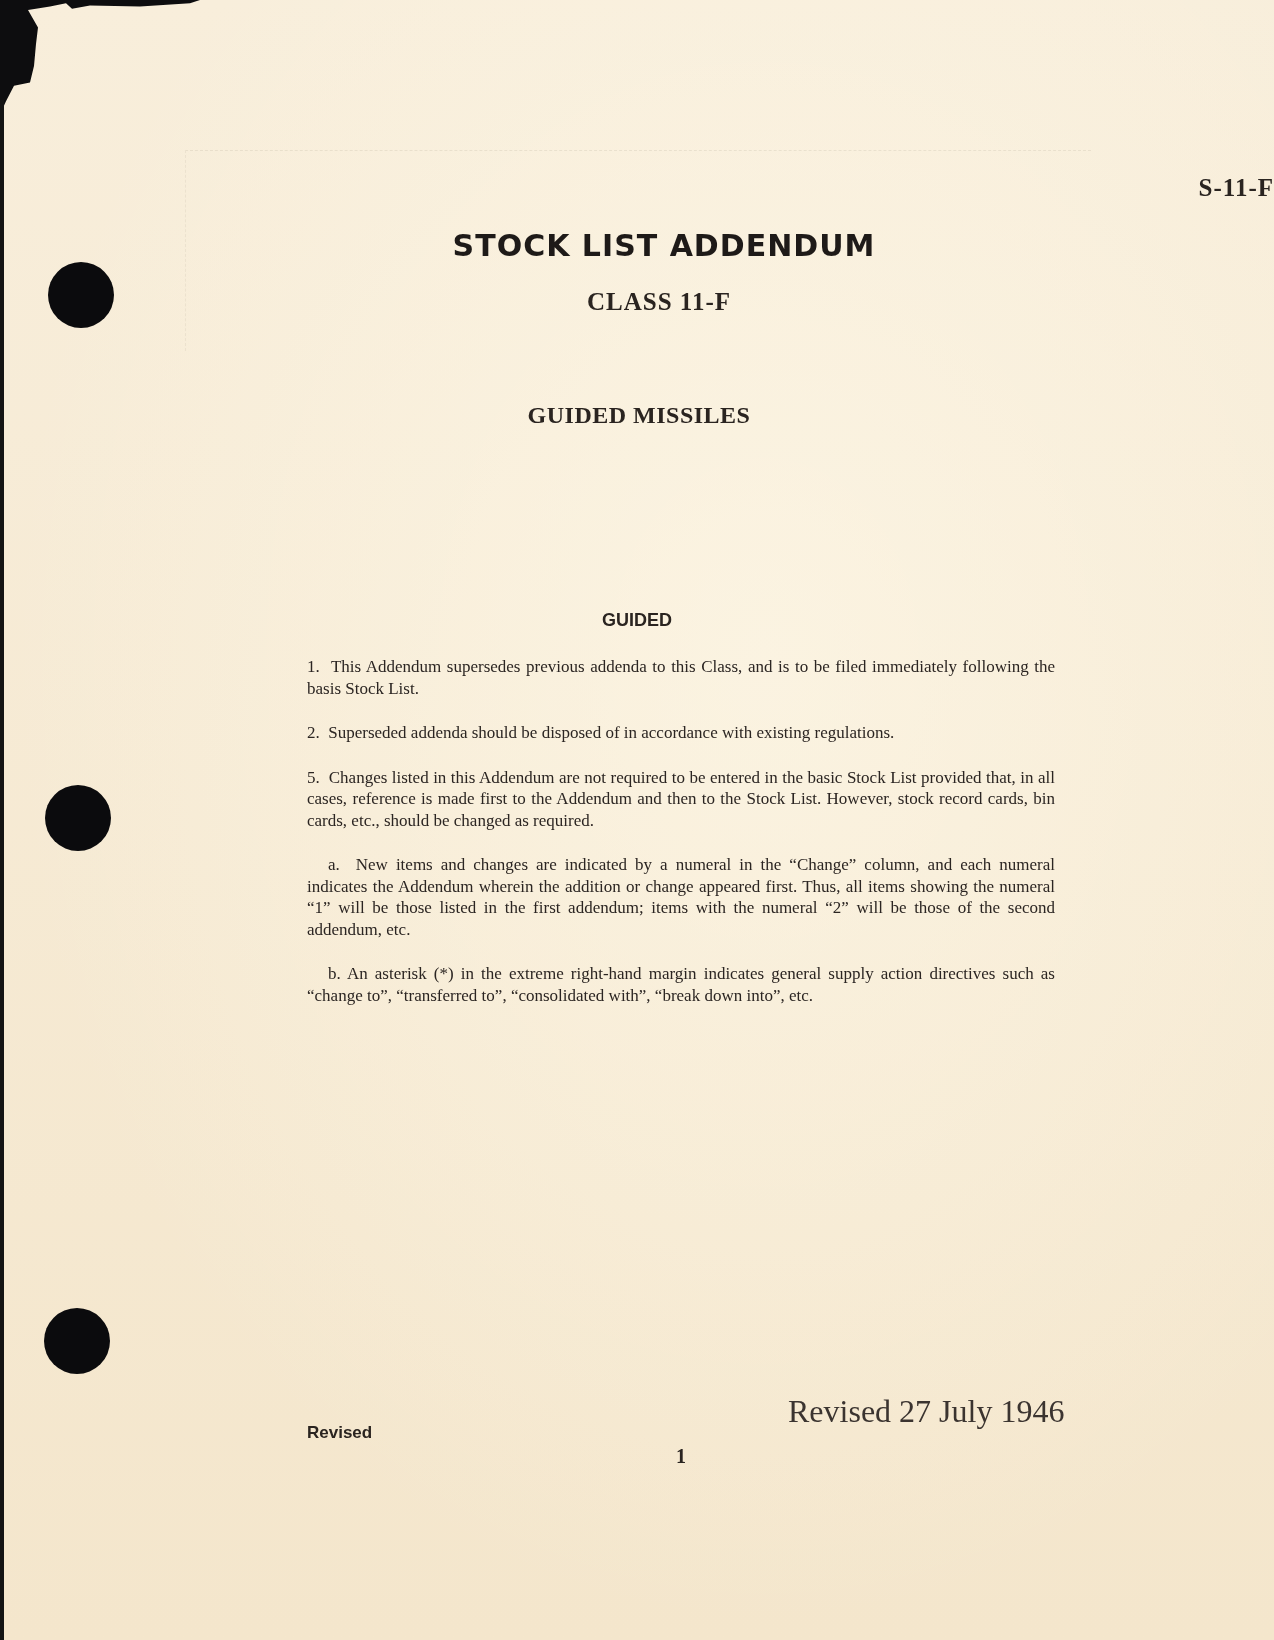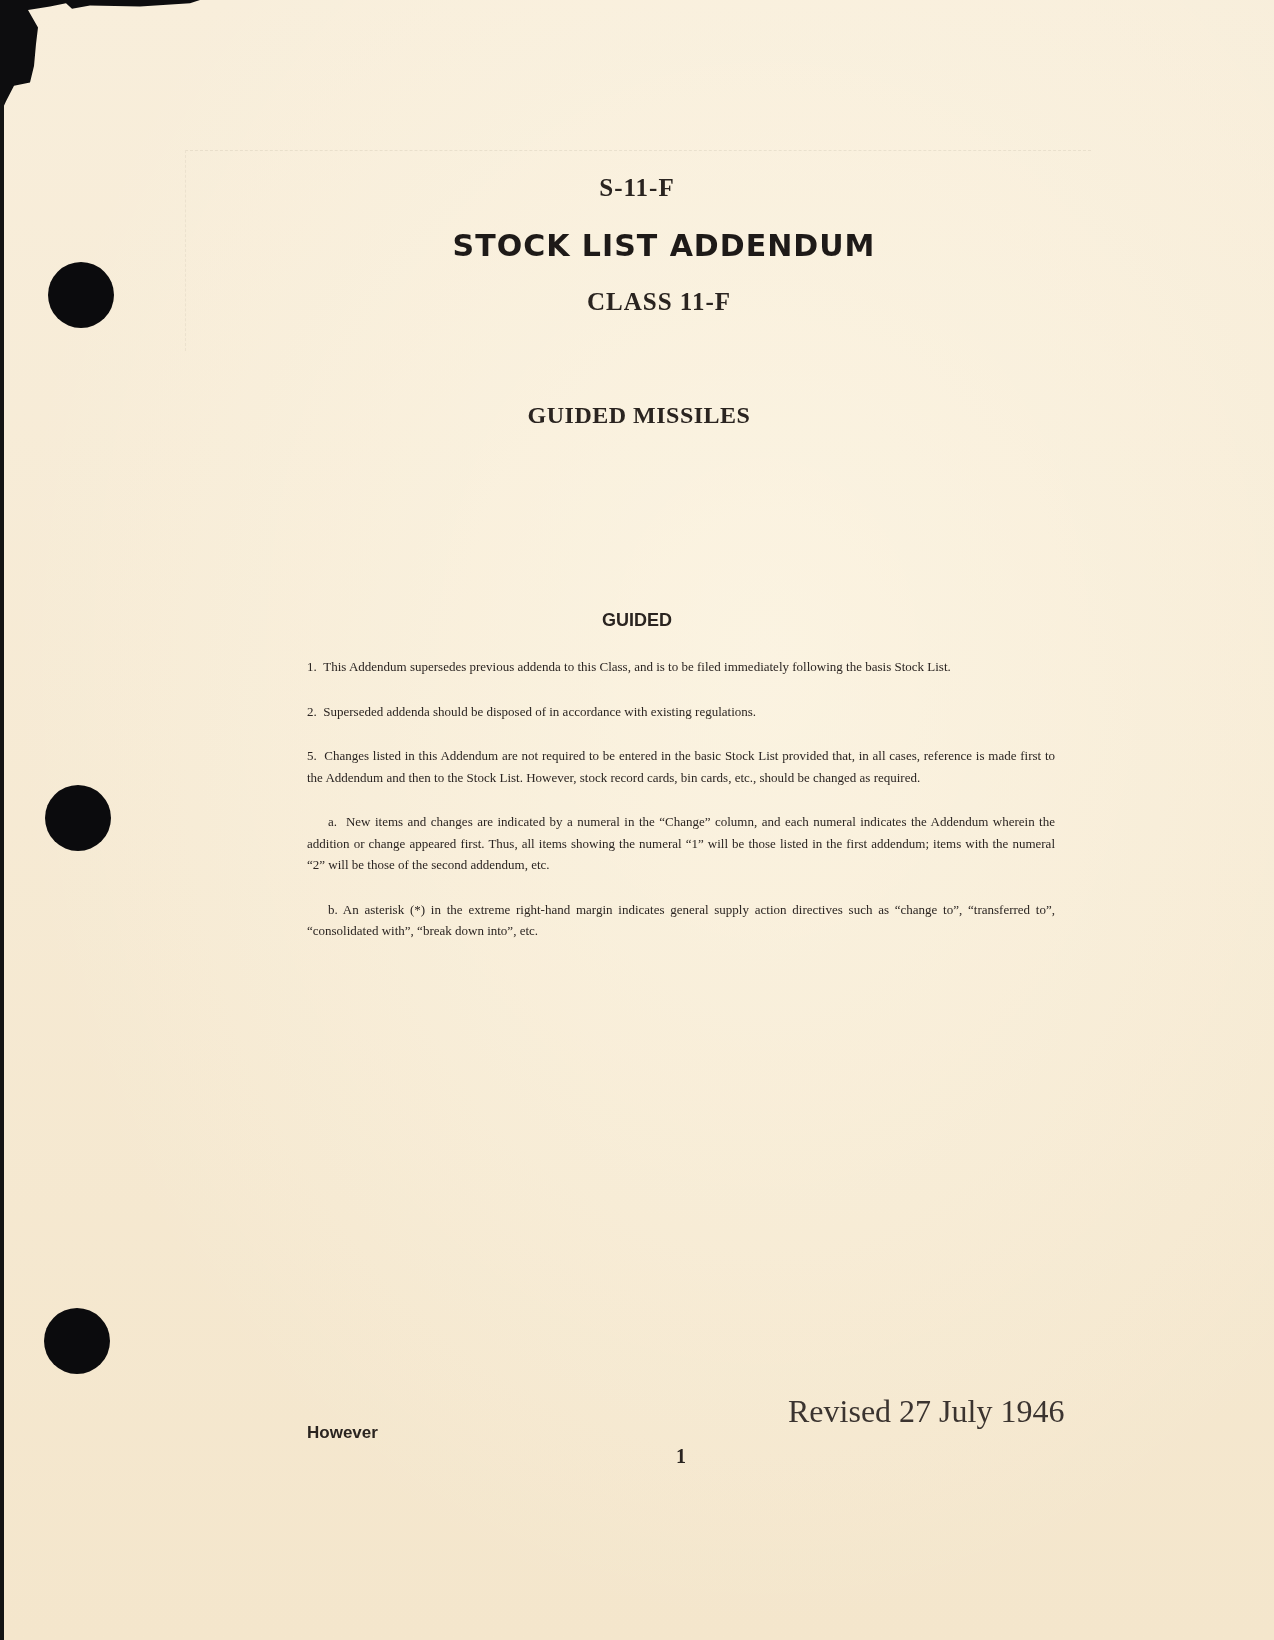--- a/index.html
+++ b/index.html
@@ -20,33 +20,33 @@
       background: #0d0d0f;
       clip-path: polygon(0 0, 100% 0, 95% 3%, 70% 6%, 45% 5%, 36% 8%, 33% 3%, 25% 6%, 14% 9%, 19% 25%, 18% 40%, 17% 60%, 15% 75%, 7% 78%, 3% 92%, 1% 100%, 0 100%);
     }
     .left-edge {
       position: absolute; left: 0; top: 100px; width: 4px; height: 1540px; background: #141414;
     }
     .punch-hole {
       position: absolute; width: 66px; height: 66px; border-radius: 50%; background: #0b0b0d;
     }
     .centered { position: absolute; left: 0; width: 1274px; text-align: center; }
-    .doc-code { top: 174px; font-size: 25px; font-weight: bold; letter-spacing: 1px; }
+    .doc-code { top: 174px; font-size: 25px; font-weight: bold; letter-spacing: 1px; text-align: right; }
     .doc-title {
       top: 228px; font-family: "DejaVu Sans", "Liberation Sans", sans-serif;
       font-size: 30px; font-weight: 900; letter-spacing: 1px; left: 27px; color: #1e1a18;
     }
     .doc-class { top: 288px; font-size: 25px; font-weight: bold; letter-spacing: 1px; left: 22px; }
     .doc-subject { top: 402px; font-size: 24px; font-weight: bold; letter-spacing: 0.5px; left: 2px; }
     .preface-heading {
       top: 610px; font-family: "Liberation Sans", sans-serif; font-size: 18px; font-weight: bold; left: 0px;
     }
     .body-text {
       position: absolute; left: 307px; width: 748px;
-      font-size: 13px; line-height: 21.5px; text-align: justify; color: #2b2522;
+      font-size: 17px; line-height: 21.5px; text-align: justify; color: #2b2522;
     }
     .para { margin: 0 0 23px 0; }
     .para.sub { text-indent: 21px; }
     .footer-left {
       position: absolute; left: 307px; top: 1423px;
       font-family: "Liberation Sans", sans-serif; font-size: 17px; font-weight: bold;
     }
     .footer-right {
       position: absolute; left: 788px; top: 1393px; font-size: 32px; color: #3b3430;
     }
@@ -79,16 +79,16 @@
   <div class="centered preface-heading">GUIDED</div>
 
   <div class="body-text" style="top:656px;">
     <p class="para">1.&nbsp;&nbsp;This Addendum supersedes previous addenda to this Class, and is to be filed immediately following the basis Stock List.</p>
     <p class="para">2.&nbsp;&nbsp;Superseded addenda should be disposed of in accordance with existing regulations.</p>
     <p class="para">5.&nbsp;&nbsp;Changes listed in this Addendum are not required to be entered in the basic Stock List provided that, in all cases, reference is made first to the Addendum and then to the Stock List. However, stock record cards, bin cards, etc., should be changed as required.</p>
     <p class="para sub">a.&nbsp;&nbsp;New items and changes are indicated by a numeral in the “Change” column, and each numeral indicates the Addendum wherein the addition or change appeared first. Thus, all items showing the numeral “1” will be those listed in the first addendum; items with the numeral “2” will be those of the second addendum, etc.</p>
     <p class="para sub">b. An asterisk (*) in the extreme right-hand margin indicates general supply action directives such as “change to”, “transferred to”, “consolidated with”, “break down into”, etc.</p>
   </div>
 
-  <div class="footer-left">However</div>
+  <div class="footer-left">Revised</div>
   <div class="footer-right">Revised 27 July 1946</div>
   <div class="page-number">1</div>
 </div>
 
 </body></html>

